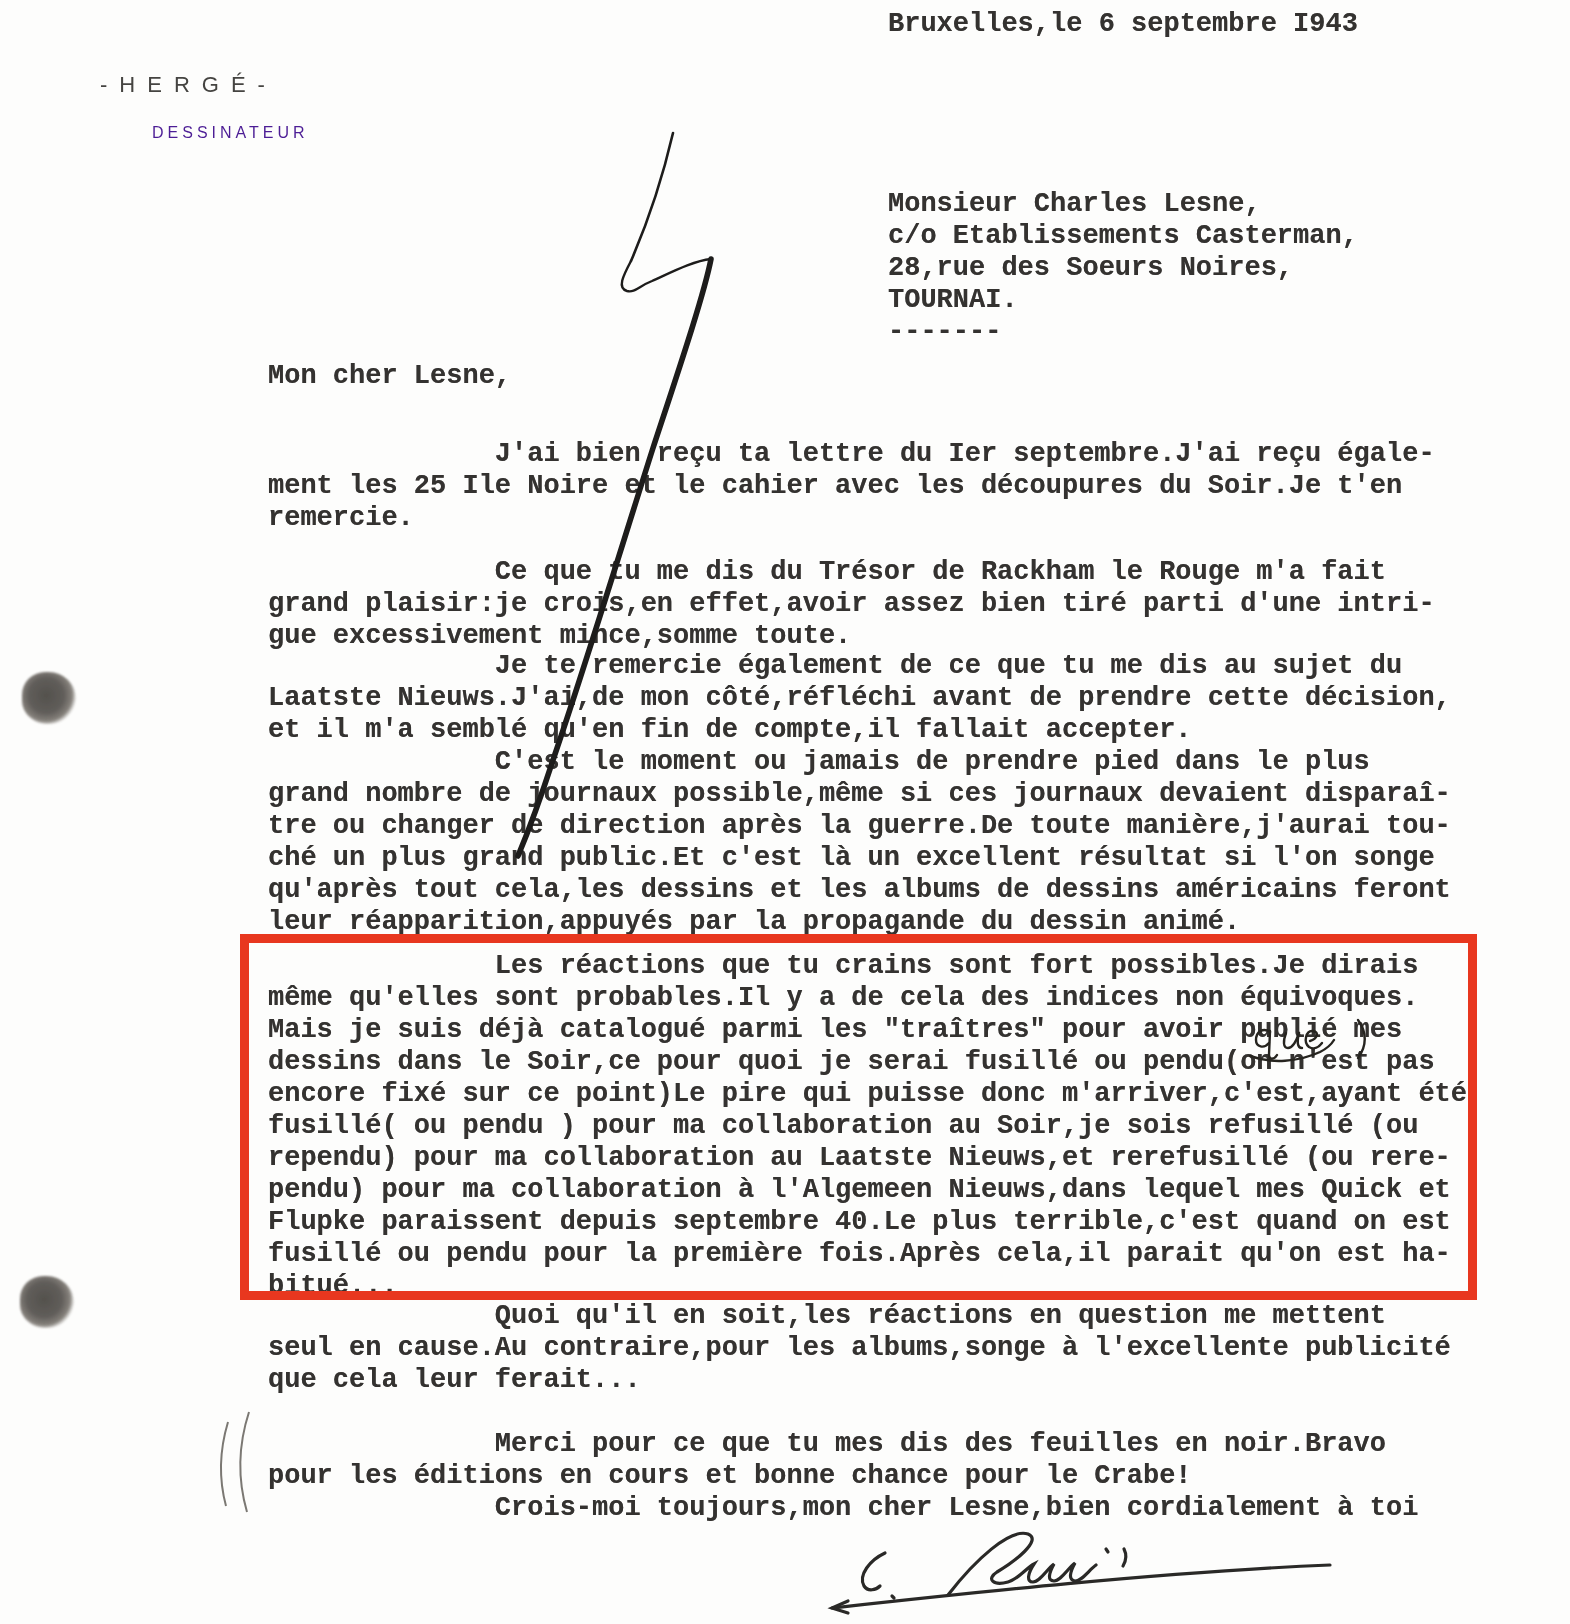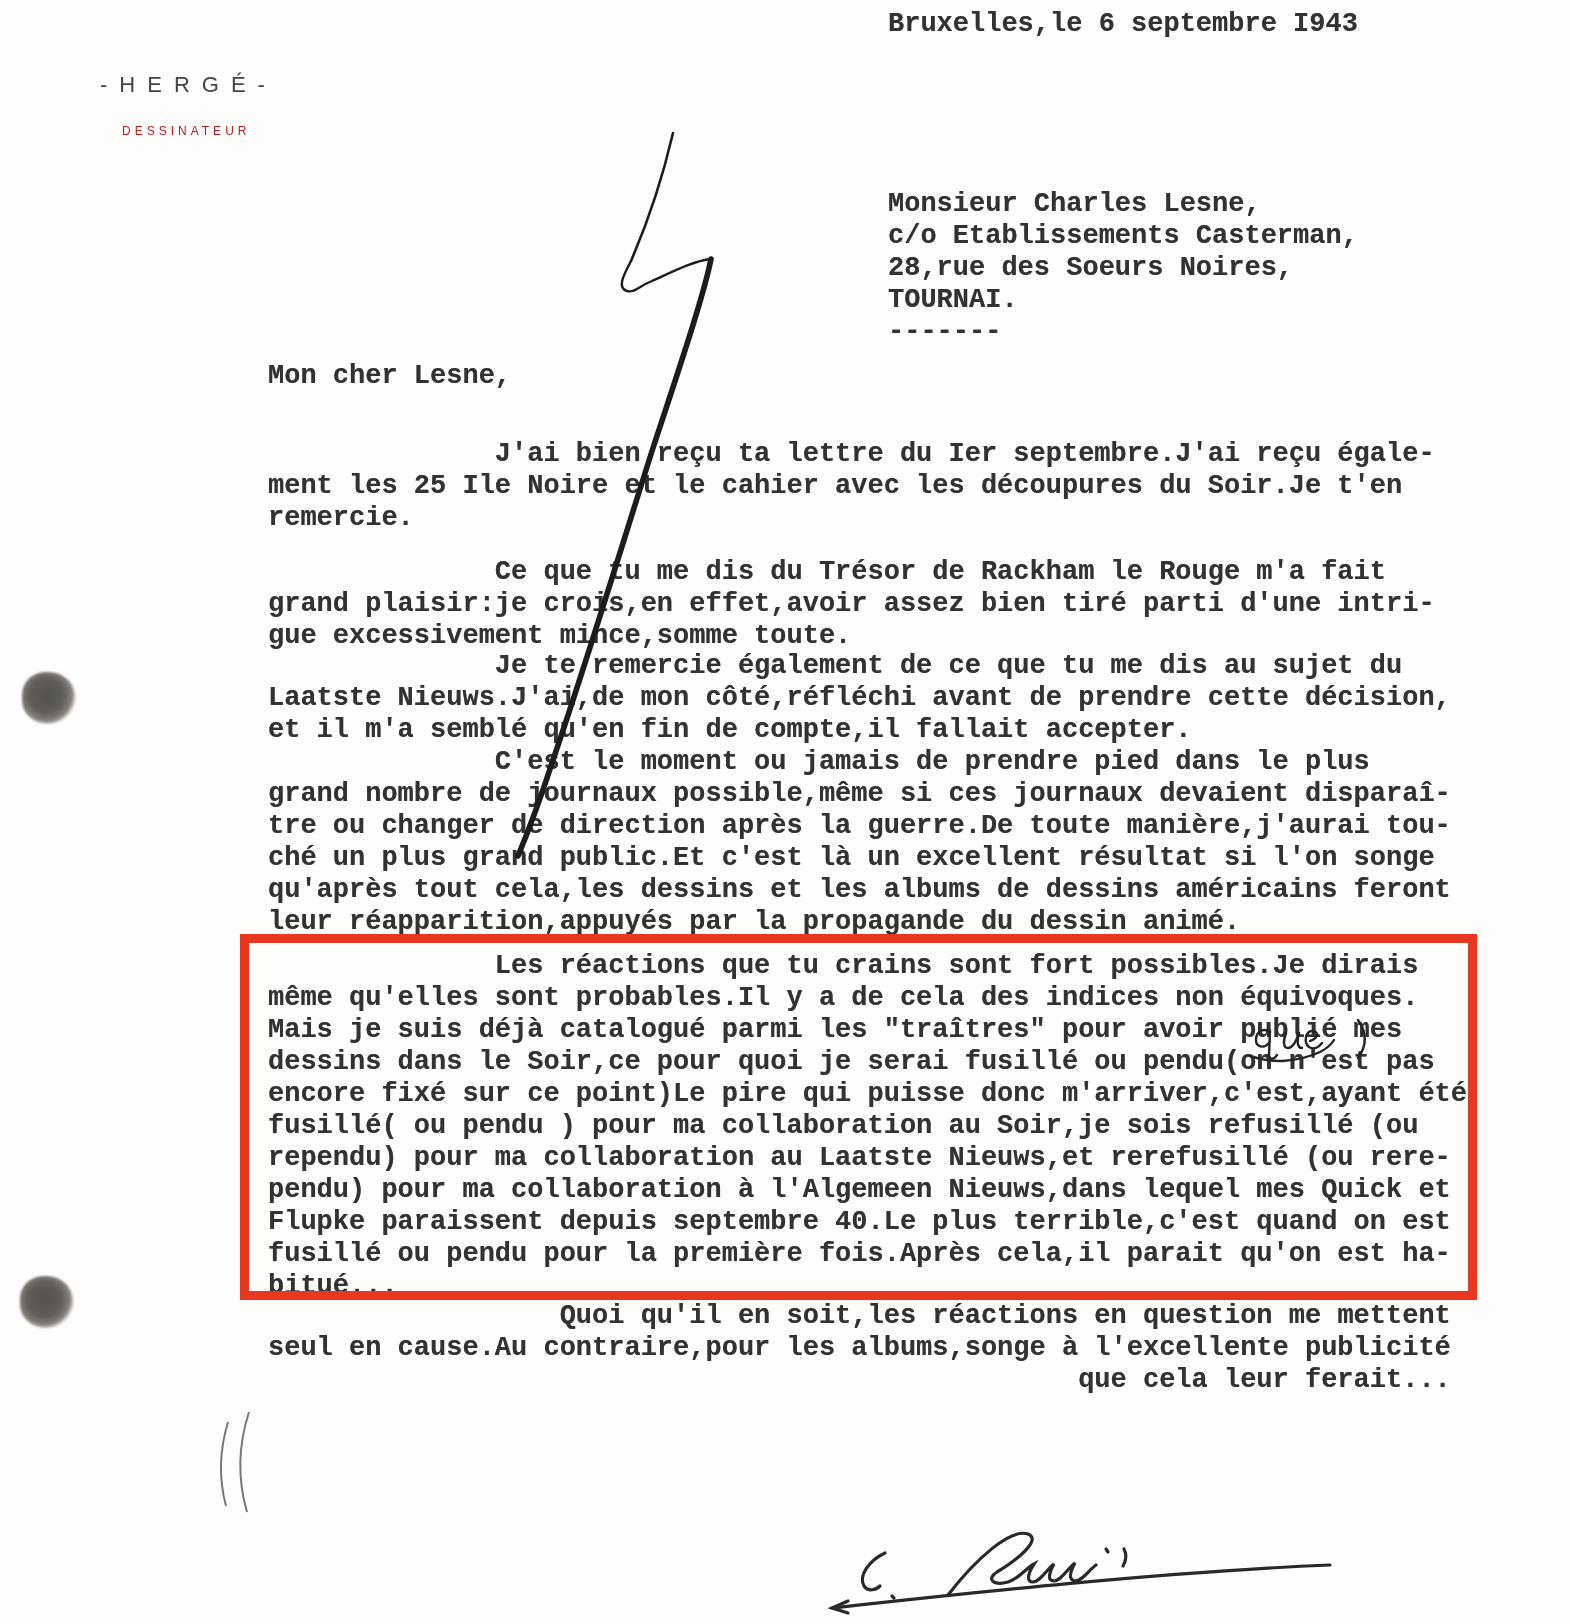--- a/index.html
+++ b/index.html
@@ -19,23 +19,23 @@
   .p3{left:268px;top:650px;}
   .p4{left:268px;top:746px;}
   .p5{left:268px;top:950px;}
   .p6{left:268px;top:1300px;}
   .p7{left:268px;top:1428px;}
 
   
   .lh-name{position:absolute;left:100px;top:72px;
       font-family:"Liberation Sans",sans-serif;font-size:22px;font-weight:400;
       letter-spacing:12px;color:#454441;}
-  .lh-role{position:absolute;left:122px;top:124px;
-      font-family:"Liberation Sans",sans-serif;font-size:12px;font-weight:400;
-      letter-spacing:4px;color:#b91c1c;}
+  .lh-role{position:absolute;left:152px;top:124px;
+      font-family:"Liberation Sans",sans-serif;font-size:16px;font-weight:400;
+      letter-spacing:4px;color:#4c1d95;}
 
   
   .redbox{position:absolute;left:240px;top:934px;width:1237px;height:366px;
       border:9px solid #e8371f;box-sizing:border-box;pointer-events:none;}
 
   
   .blob{position:absolute;width:54px;height:52px;border-radius:46% 54% 52% 48%;
       background:radial-gradient(circle at 45% 45%, #4a4844 0%, #565350 42%, #77736e 62%, rgba(120,116,110,0) 74%);
       filter:blur(1.2px) contrast(1.25);opacity:.88;}
   .blob1{left:22px;top:672px;}
@@ -83,23 +83,26 @@
 même qu'elles sont probables.Il y a de cela des indices non équivoques.
 Mais je suis déjà catalogué parmi les "traîtres" pour avoir publié mes
 dessins dans le Soir,ce pour quoi je serai fusillé ou pendu(on n'est pas
 encore fixé sur ce point)Le pire qui puisse donc m'arriver,c'est,ayant été
 fusillé( ou pendu ) pour ma collaboration au Soir,je sois refusillé (ou
 rependu) pour ma collaboration au Laatste Nieuws,et rerefusillé (ou rere-
 pendu) pour ma collaboration à l'Algemeen Nieuws,dans lequel mes Quick et
 Flupke paraissent depuis septembre 40.Le plus terrible,c'est quand on est
 fusillé ou pendu pour la première fois.Après cela,il parait qu'on est ha-
 bitué...</pre>
-  <pre class="tw p6" style="color: rgb(52, 50, 48); text-align: right;">              Quoi qu'il en soit,les réactions en question me mettent
+  <pre class="tw p6" style="color: rgb(52, 50, 48);">              Quoi qu'il en soit,les réactions en question me mettent
 seul en cause.Au contraire,pour les albums,songe à l'excellente publicité
 que cela leur ferait...</pre>
+  <pre class="tw p7" style="color: rgb(52, 50, 48);">              Merci pour ce que tu mes dis des feuilles en noir.Bravo
+pour les éditions en cours et bonne chance pour le Crabe!
+              Crois-moi toujours,mon cher Lesne,bien cordialement à toi</pre>
 
   <div class="redbox" style="border-color: rgb(232, 55, 31);"></div>
 
   <div class="blob blob1"></div>
   <div class="blob blob2"></div>
 
   <svg class="overlay" width="1570" height="1624" viewBox="0 0 1570 1624">
     <g fill="none" stroke="#1d1c1b" stroke-linecap="round">
       <path d="M 673 133 C 663 176 647 224 631 261" stroke-width="2.6"></path>
       <path d="M 631 261 C 623 276 617 288 627 291 C 635 293 639 286 652 281 C 672 272 693 261 711 259" stroke-width="2.4"></path>

